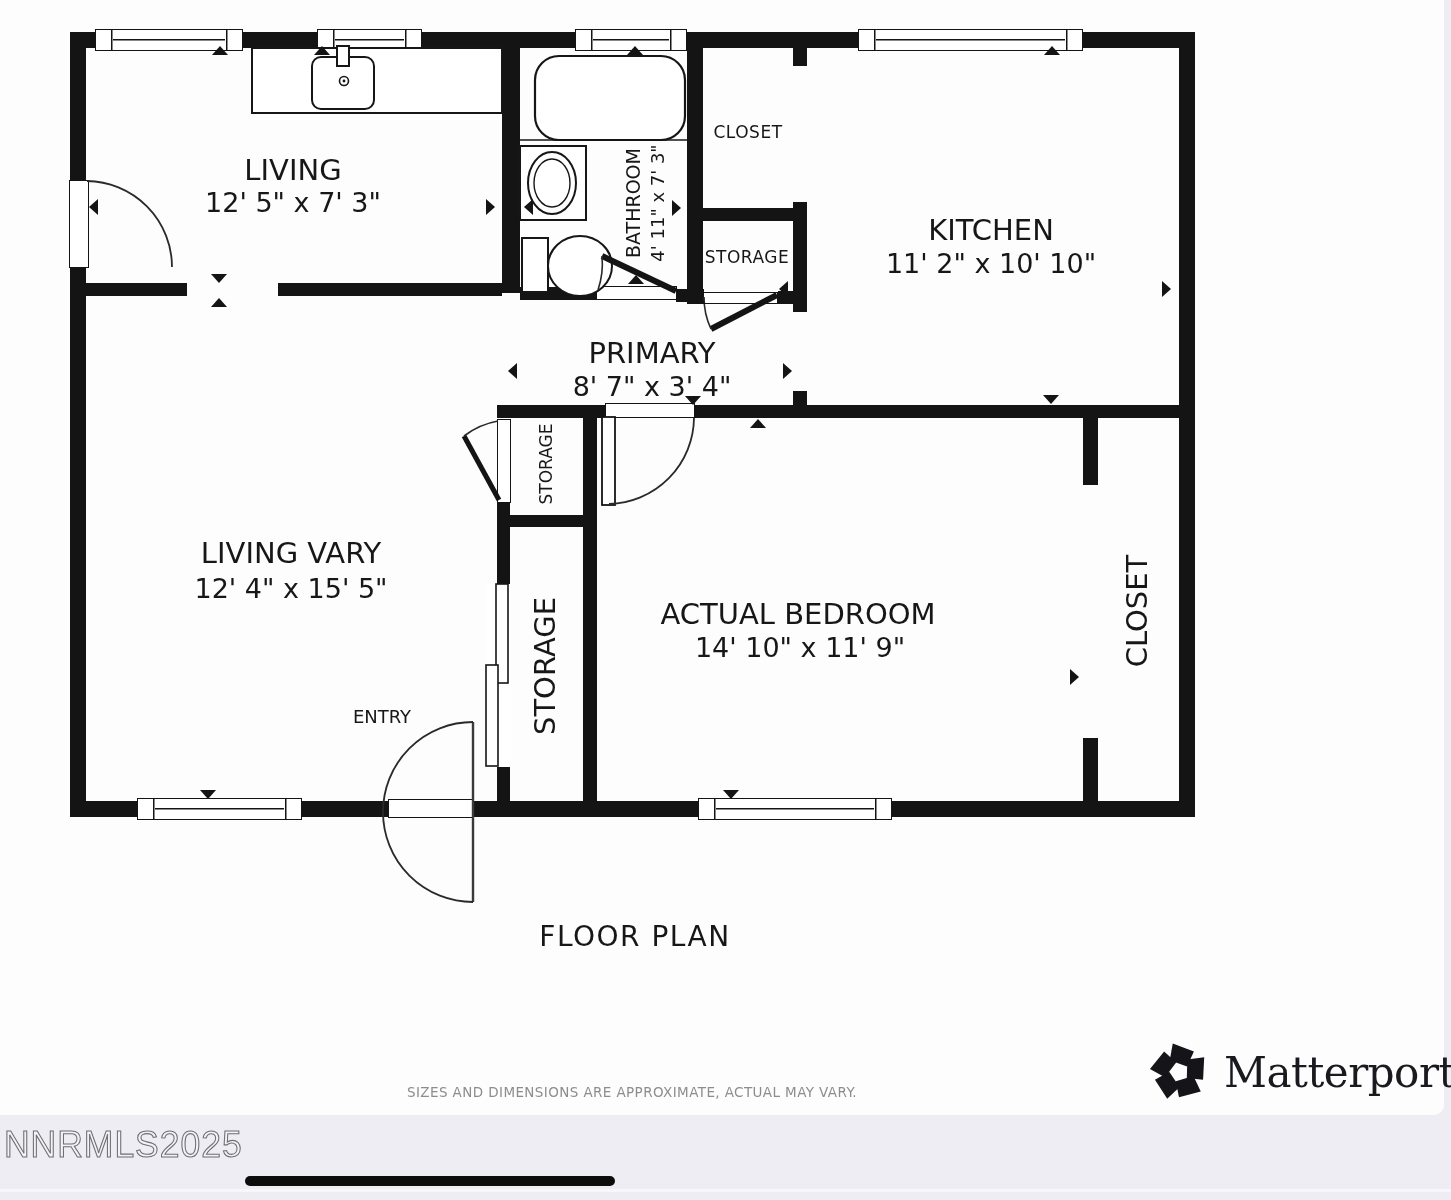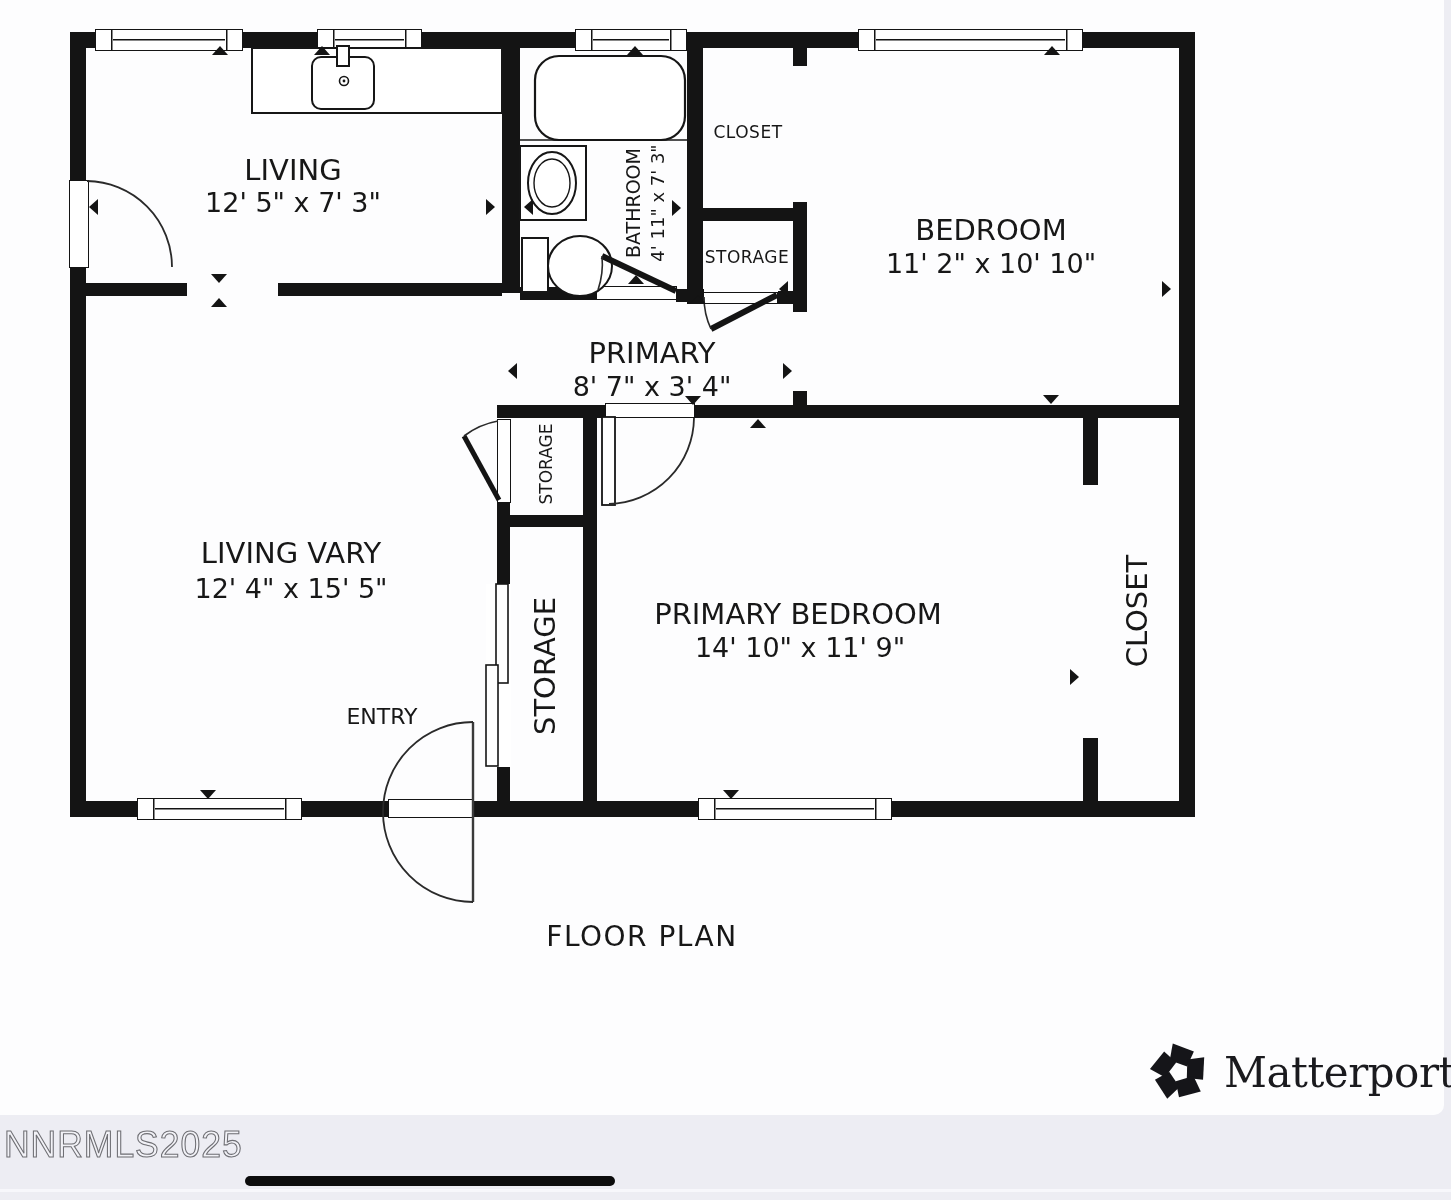--- a/index.html
+++ b/index.html
@@ -28,22 +28,22 @@
   .lbl{position:absolute;transform:translate(-50%,-50%);white-space:nowrap;color:var(--ink,#171717);
        text-align:center;line-height:1.2;}
   .rot{transform:translate(-50%,-50%) rotate(-90deg);}
   .name{font-size:29px;}
   .dims{font-size:27px;}
   .small{font-size:17px;letter-spacing:.5px;}
   .vsmall{font-size:17px;}
   .vbig{font-size:29px;}
   .bathlbl{font-size:19px;line-height:1.3;}
   .bathlbl .d{font-size:18px;}
-  .entry{font-size:22px;}
-  .title{font-size:28px;letter-spacing:1.5px;margin-left:7px;}
+  .entry{font-size:18px;}
+  .title{font-size:28px;letter-spacing:1.5px;}
   .disclaimer{font-size:13.5px;color:var(--muted,#8d8d8d);letter-spacing:.4px;}
   .svgov{position:absolute;left:0;top:0;pointer-events:none;}
   
   .footer-strip{position:absolute;left:0;top:1115px;width:1451px;height:85px;background:var(--footer_bg,#ededf3);}
   .footer-line{position:absolute;left:0;top:1189px;width:1451px;height:3px;background:#f7f7fb;}
   .watermark{position:absolute;left:4px;top:1124px;font-size:37px;font-weight:400;
              color:#f2f2f7;-webkit-text-stroke:1.1px #6f6f74;letter-spacing:1px;
              font-family:"Liberation Sans","DejaVu Sans",sans-serif;transform:scaleX(.96);transform-origin:left;}
   .blackbar{position:absolute;left:245px;top:1176px;width:370px;height:10px;border-radius:5px;background:#0c0c0c;}
   .brand{position:absolute;left:1148px;top:1040px;display:flex;align-items:center;}
@@ -155,40 +155,41 @@
     <div class="lbl dims" style="left:293px;top:203px">12' 5" x 7' 3"</div>
 
     <div class="lbl rot bathlbl" style="left:645px;top:203px">
       <div>BATHROOM</div>
       <div class="d">4' 11" x 7' 3"</div>
     </div>
 
     <div class="lbl small" style="left:748px;top:132px">CLOSET</div>
     <div class="lbl small" style="left:747px;top:257px">STORAGE</div>
 
-    <div class="lbl name" style="left:991px;top:230px">BEDROOM</div>
+    <div class="lbl name" style="left:991px;top:230px">KITCHEN</div>
     <div class="lbl dims" style="left:991px;top:264px">11' 2" x 10' 10"</div>
 
     <div class="lbl name" style="left:652px;top:353px">PRIMARY</div>
     <div class="lbl dims" style="left:652px;top:387px">8' 7" x 3' 4"</div>
 
     <div class="lbl name" style="left:291px;top:553px">LIVING VARY</div>
     <div class="lbl dims" style="left:291px;top:589px">12' 4" x 15' 5"</div>
 
     <div class="lbl rot vsmall" style="left:546px;top:464px">STORAGE</div>
     <div class="lbl rot vbig" style="left:545px;top:666px">STORAGE</div>
 
-    <div class="lbl name" style="left:798px;top:614px">PRIMARY BEDROOM</div>
+    <div class="lbl name" style="left:798px;top:614px">ACTUAL BEDROOM</div>
     <div class="lbl dims" style="left:800px;top:648px">14' 10" x 11' 9"</div>
 
     <div class="lbl rot vbig" style="left:1137px;top:611px">CLOSET</div>
 
     <div class="lbl entry" style="left:382px;top:717px">ENTRY</div>
 
     <div class="lbl title" style="left:635px;top:937px">FLOOR PLAN</div>
+    <div class="lbl disclaimer" style="left:632px;top:1092px">SIZES AND DIMENSIONS ARE APPROXIMATE, ACTUAL MAY VARY.</div>
 
     <div class="brand">
       <svg width="62" height="64" viewBox="-50 -50 100 100">
         <g fill="#151519">
           <path d="M -10 -46 L 24 -33 L 13 -9 L -15 -19 Z"></path>
           <path d="M -10 -46 L 24 -33 L 13 -9 L -15 -19 Z" transform="rotate(72)"></path>
           <path d="M -10 -46 L 24 -33 L 13 -9 L -15 -19 Z" transform="rotate(144)"></path>
           <path d="M -10 -46 L 24 -33 L 13 -9 L -15 -19 Z" transform="rotate(216)"></path>
           <path d="M -10 -46 L 24 -33 L 13 -9 L -15 -19 Z" transform="rotate(288)"></path>
         </g>

